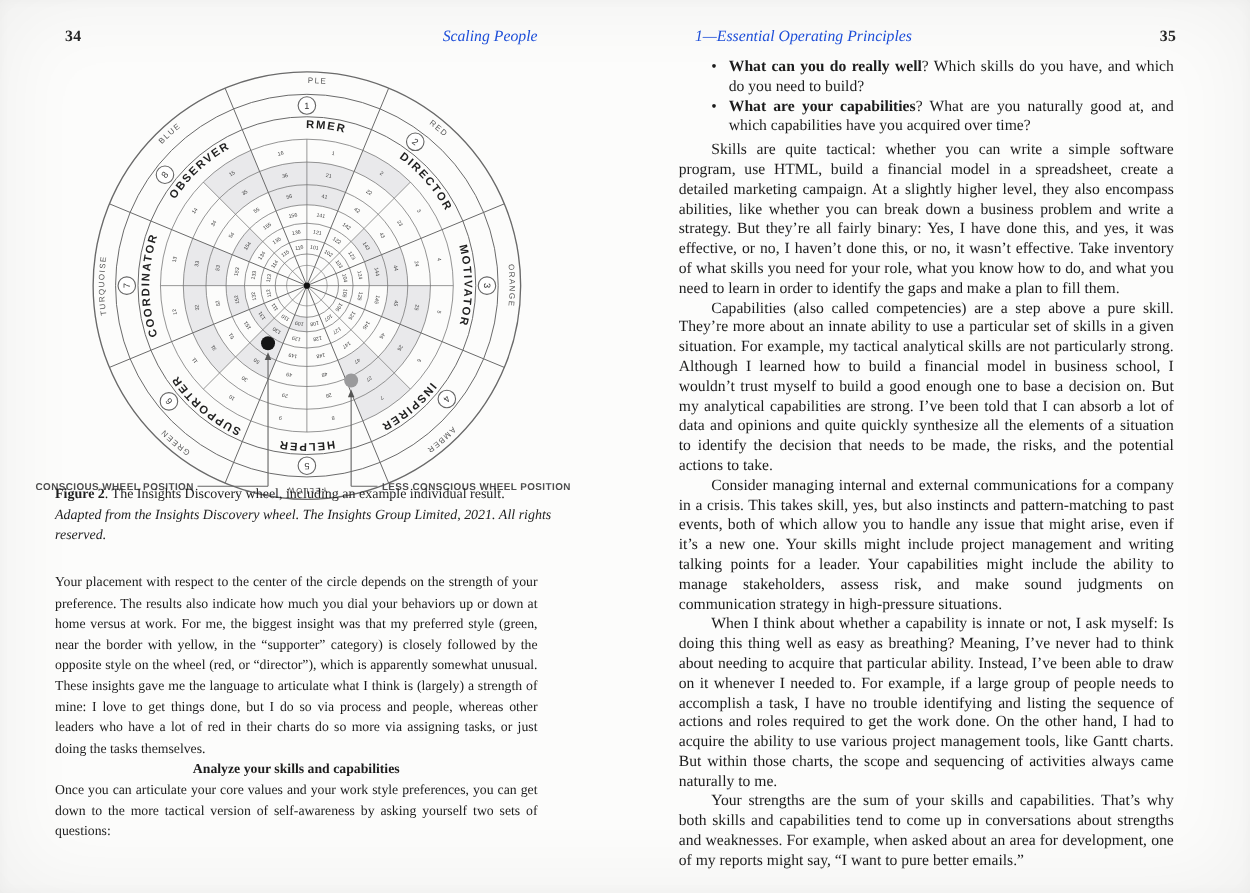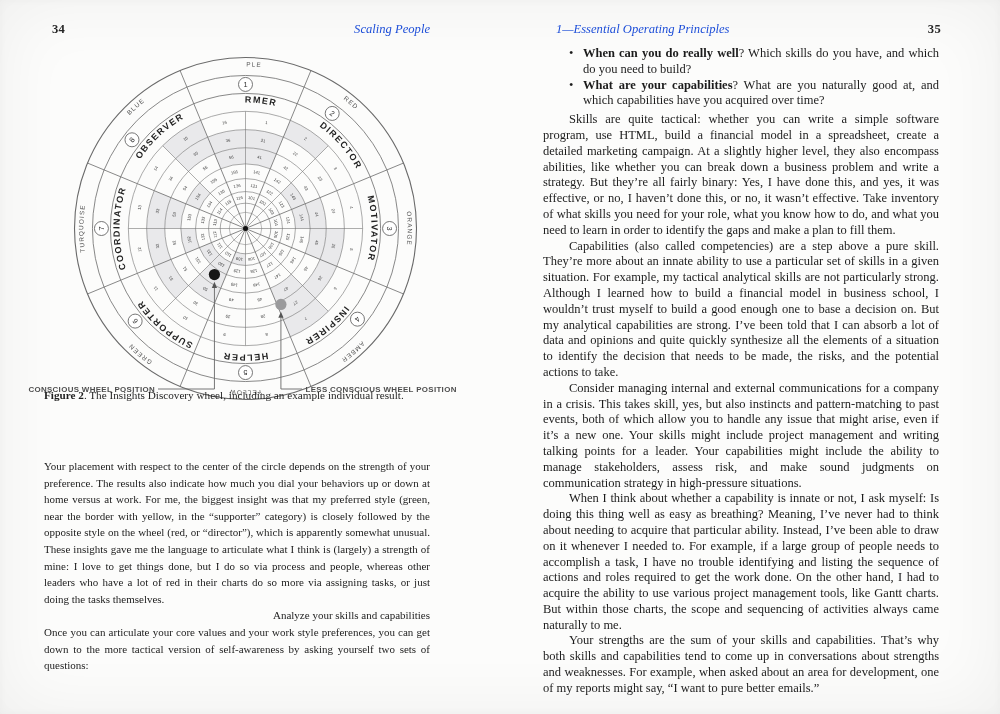--- a/index.html
+++ b/index.html
@@ -27,21 +27,21 @@
   .figure { position:absolute; left:28px; top:50px; width:460px; height:352px; }
 
   .caption { position:absolute; left:44px; top:387px; width:410px; font-size:11.2px; line-height:16.5px; color:#1e1e1e; }
   .caption .cap-credit { font-style:italic; display:block; }
 
   .body-left {
     position:absolute; left:44px; top:458px; width:386px;
     font-size:11px; line-height:16.6px; text-align:justify;
   }
   .body-left p { margin:0; }
-  .section-heading { font-weight:normal; margin:8px 0 1px 0; text-align:right; }
+  .section-heading { font-weight:bold; margin:8px 0 1px 0; text-align:center; }
 
   .body-right {
     position:absolute; left:543px; top:46px; width:396px;
     font-size:12.5px; line-height:15.8px; text-align:justify;
   }
   .body-right p { margin:0; text-indent:26px; }
   .bullets { margin-bottom:3px; }
   .bullet { position:relative; padding-left:40px; text-indent:0 !important; }
   .bullet .marker { position:absolute; left:26px; }
 
@@ -265,32 +265,33 @@
       <line x1="252.91118415125322" y1="339" x2="274" y2="339" stroke="#666" stroke-width="0.9"></line>
       <circle cx="252.91118415125322" cy="254.4395294758009" r="5.6" fill="#9a9a9c"></circle>
       <text x="277.5" y="342.4" class="calloutlabel" text-anchor="start">LESS CONSCIOUS WHEEL POSITION</text>
     </svg>
 </div>
 
 <div class="caption">
   <span>
     <b>Figure 2</b><span>. The Insights Discovery wheel, including an example individual result.</span>
   </span>
+  <span class="cap-credit">Adapted from the Insights Discovery wheel. The Insights Group Limited, 2021. All rights reserved.</span>
 </div>
 
 <div class="body-left">
   <p>Your placement with respect to the center of the circle depends on the strength of your preference. The results also indicate how much you dial your behaviors up or down at home versus at work. For me, the biggest insight was that my preferred style (green, near the border with yellow, in the “supporter” category) is closely followed by the opposite style on the wheel (red, or “director”), which is apparently somewhat unusual. These insights gave me the language to articulate what I think is (largely) a strength of mine: I love to get things done, but I do so via process and people, whereas other leaders who have a lot of red in their charts do so more via assigning tasks, or just doing the tasks themselves.</p>
   <p class="section-heading">Analyze your skills and capabilities</p>
   <p>Once you can articulate your core values and your work style preferences, you can get down to the more tactical version of self-awareness by asking yourself two sets of questions:</p>
 </div>
 
 <div class="body-right">
   <div class="bullets">
     <p class="bullet">
-      <span class="marker">•</span><b>When can you do really well</b><span>? Which skills do you have, and which do you need to build?</span>
+      <span class="marker">•</span><b>What can you do really well</b><span>? Which skills do you have, and which do you need to build?</span>
     </p>
     <p class="bullet">
       <span class="marker">•</span><b>What are your capabilities</b><span>? What are you naturally good at, and which capabilities have you acquired over time?</span>
     </p>
   </div>
   <p>Skills are quite tactical: whether you can write a simple software program, use HTML, build a financial model in a spreadsheet, create a detailed marketing campaign. At a slightly higher level, they also encompass abilities, like whether you can break down a business problem and write a strategy. But they’re all fairly binary: Yes, I have done this, and yes, it was effective, or no, I haven’t done this, or no, it wasn’t effective. Take inventory of what skills you need for your role, what you know how to do, and what you need to learn in order to identify the gaps and make a plan to fill them.</p>
   <p>Capabilities (also called competencies) are a step above a pure skill. They’re more about an innate ability to use a particular set of skills in a given situation. For example, my tactical analytical skills are not particularly strong. Although I learned how to build a financial model in business school, I wouldn’t trust myself to build a good enough one to base a decision on. But my analytical capabilities are strong. I’ve been told that I can absorb a lot of data and opinions and quite quickly synthesize all the elements of a situation to identify the decision that needs to be made, the risks, and the potential actions to take.</p>
   <p>Consider managing internal and external communications for a company in a crisis. This takes skill, yes, but also instincts and pattern-matching to past events, both of which allow you to handle any issue that might arise, even if it’s a new one. Your skills might include project management and writing talking points for a leader. Your capabilities might include the ability to manage stakeholders, assess risk, and make sound judgments on communication strategy in high-pressure situations.</p>
   <p>When I think about whether a capability is innate or not, I ask myself: Is doing this thing well as easy as breathing? Meaning, I’ve never had to think about needing to acquire that particular ability. Instead, I’ve been able to draw on it whenever I needed to. For example, if a large group of people needs to accomplish a task, I have no trouble identifying and listing the sequence of actions and roles required to get the work done. On the other hand, I had to acquire the ability to use various project management tools, like Gantt charts. But within those charts, the scope and sequencing of activities always came naturally to me.</p>
   <p>Your strengths are the sum of your skills and capabilities. That’s why both skills and capabilities tend to come up in conversations about strengths and weaknesses. For example, when asked about an area for development, one of my reports might say, “I want to pure better emails.”</p>

